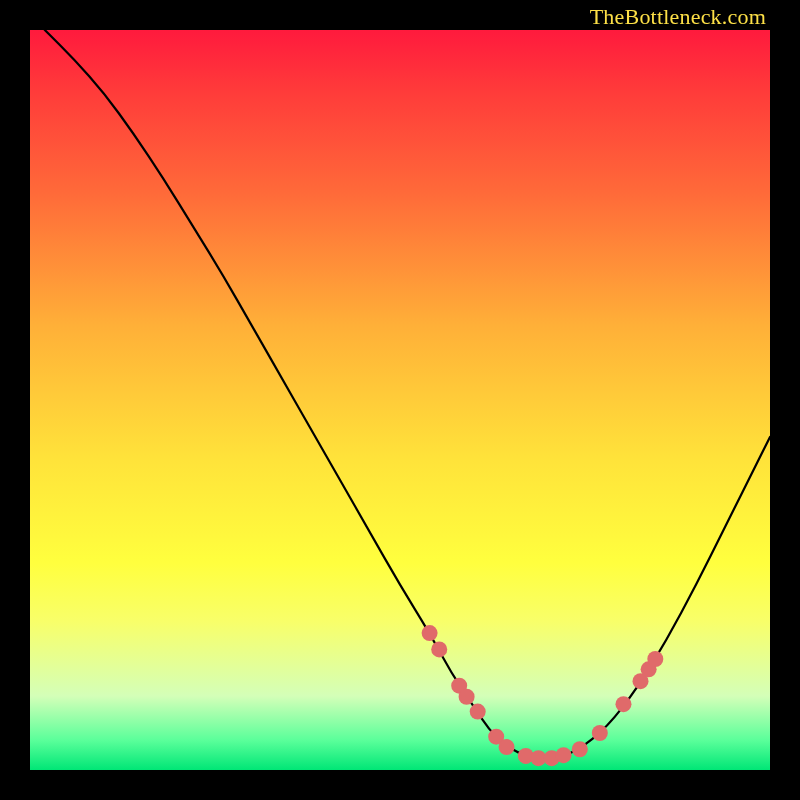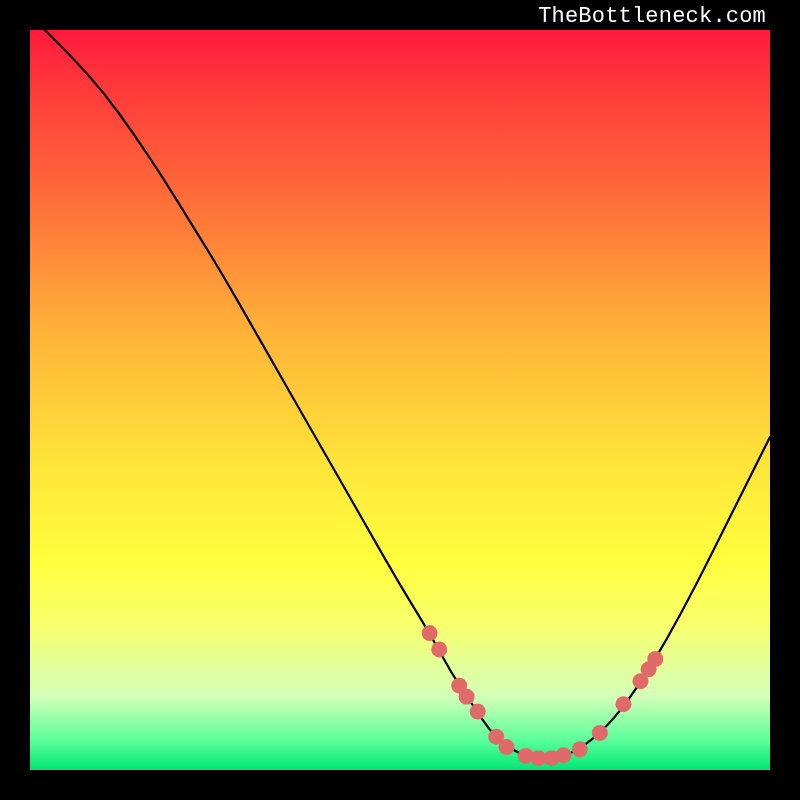--- a/index.html
+++ b/index.html
@@ -19,23 +19,23 @@
       #ffff3e 72%,
       #f8ff6a 80%,
       #d4ffb8 90%,
       #5aff9a 96%,
       #00e676 100%);
   }
   .watermark {
     position: absolute;
     top: 4px;
     right: 34px;
-    font-family: Liberation Mono, monospace;
+    font-family: Liberation Serif, serif;
     font-size: 22px;
-    color: #ffffff;
+    color: #fde047;
     letter-spacing: 0.2px;
   }
   .plot {
     position: absolute;
     left: 30px;
     top: 30px;
     width: 740px;
     height: 740px;
   }
 </style>

